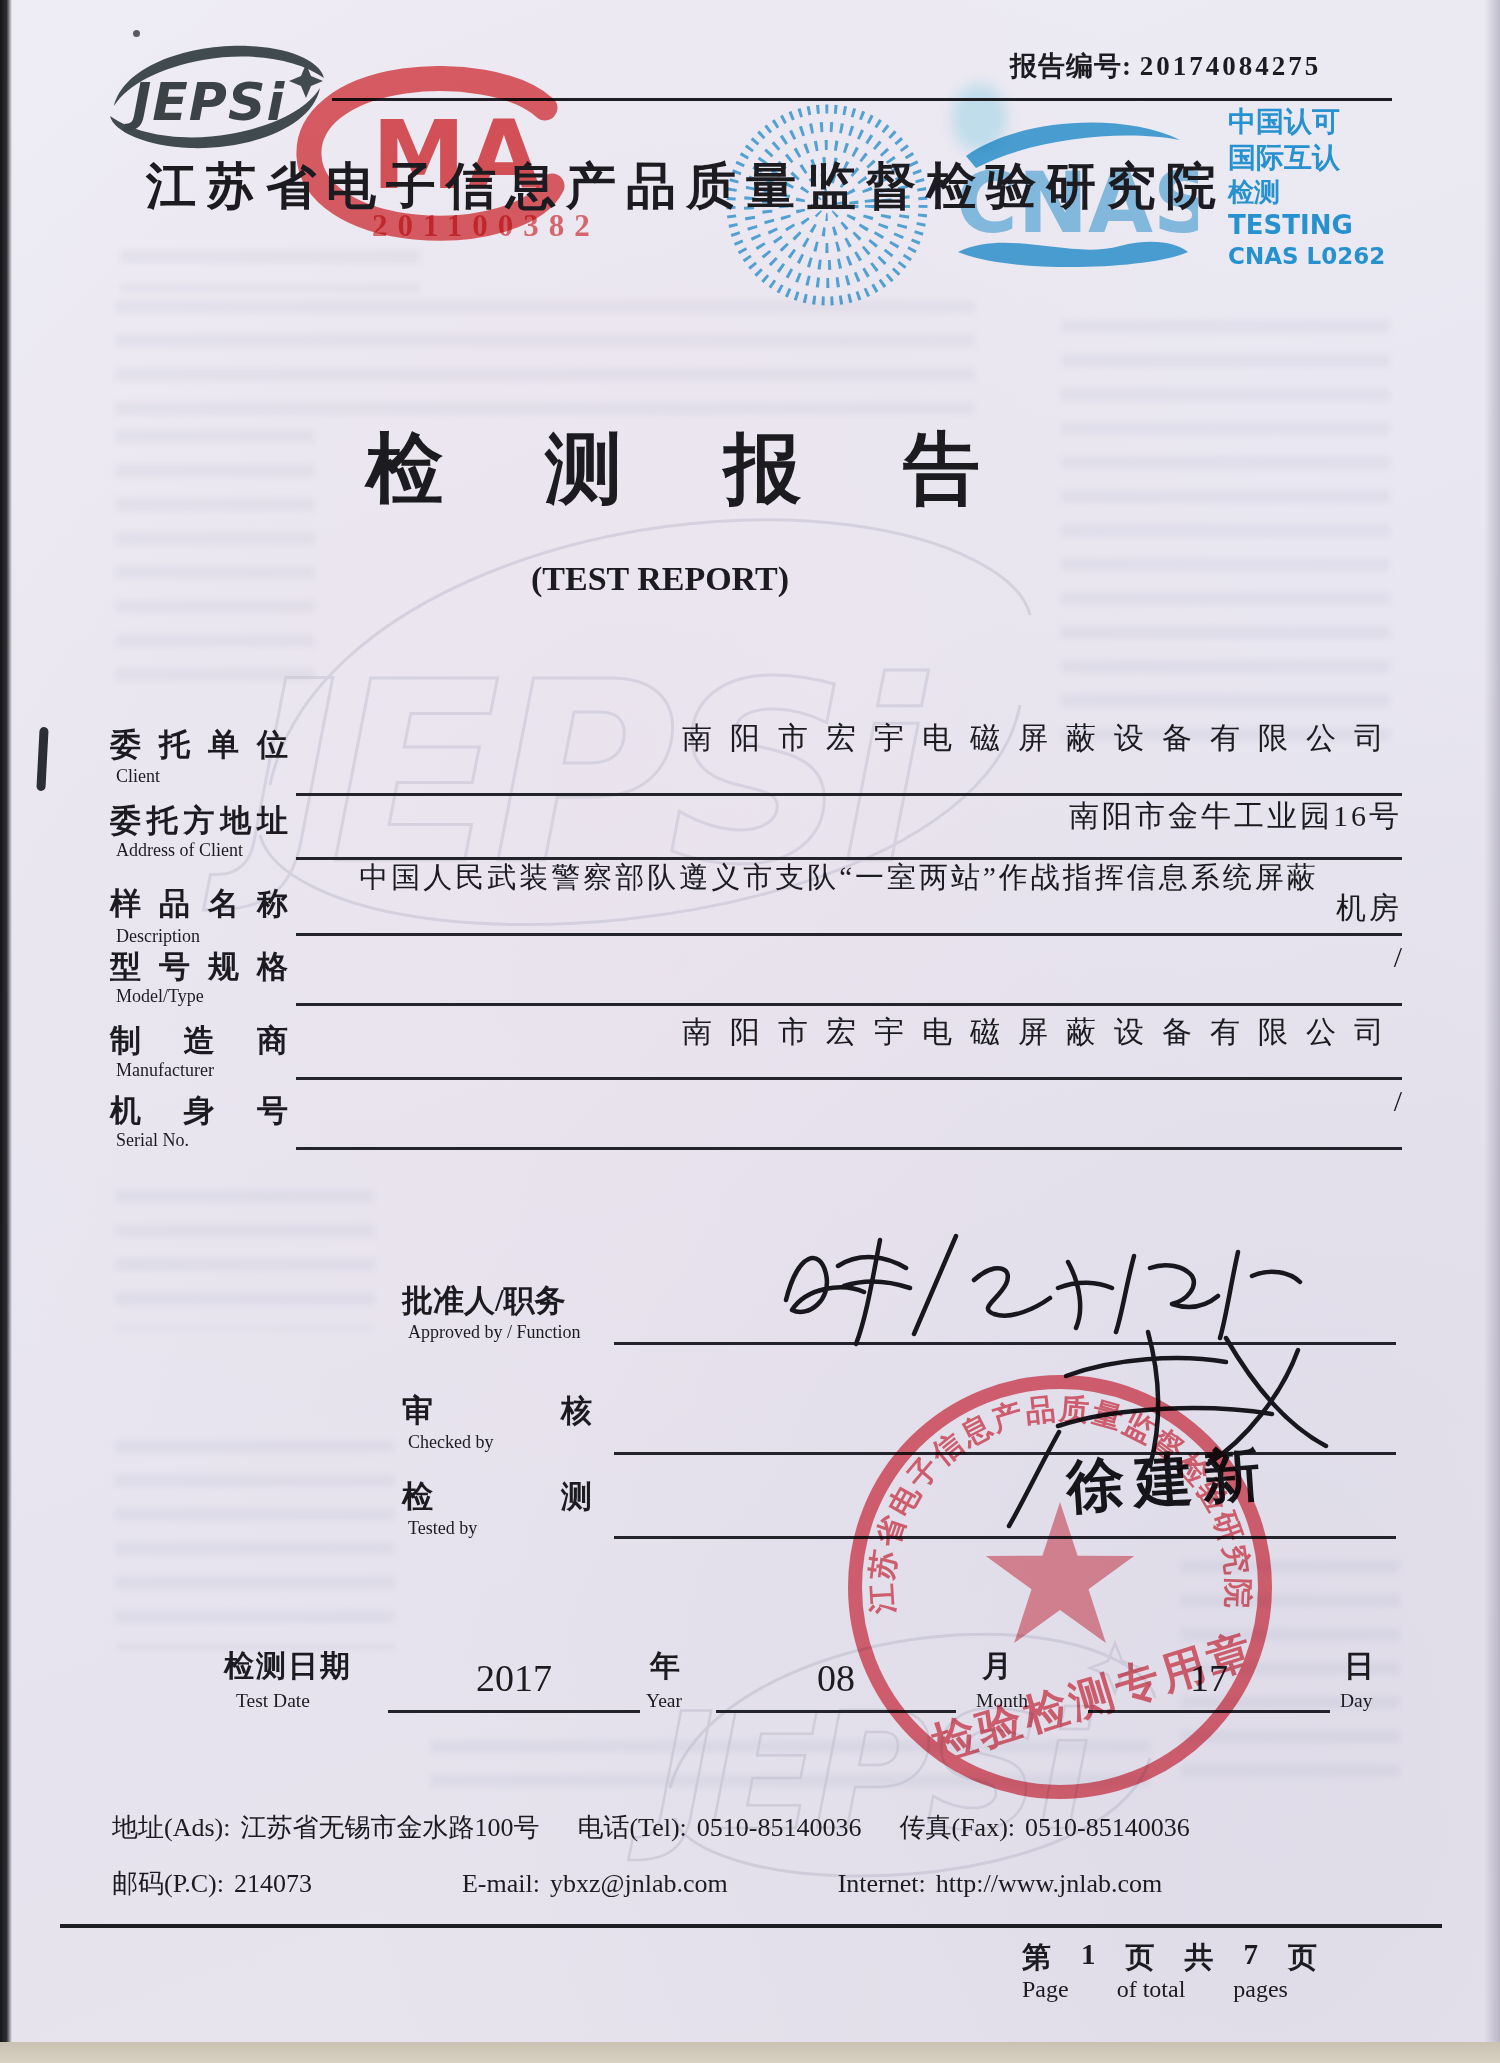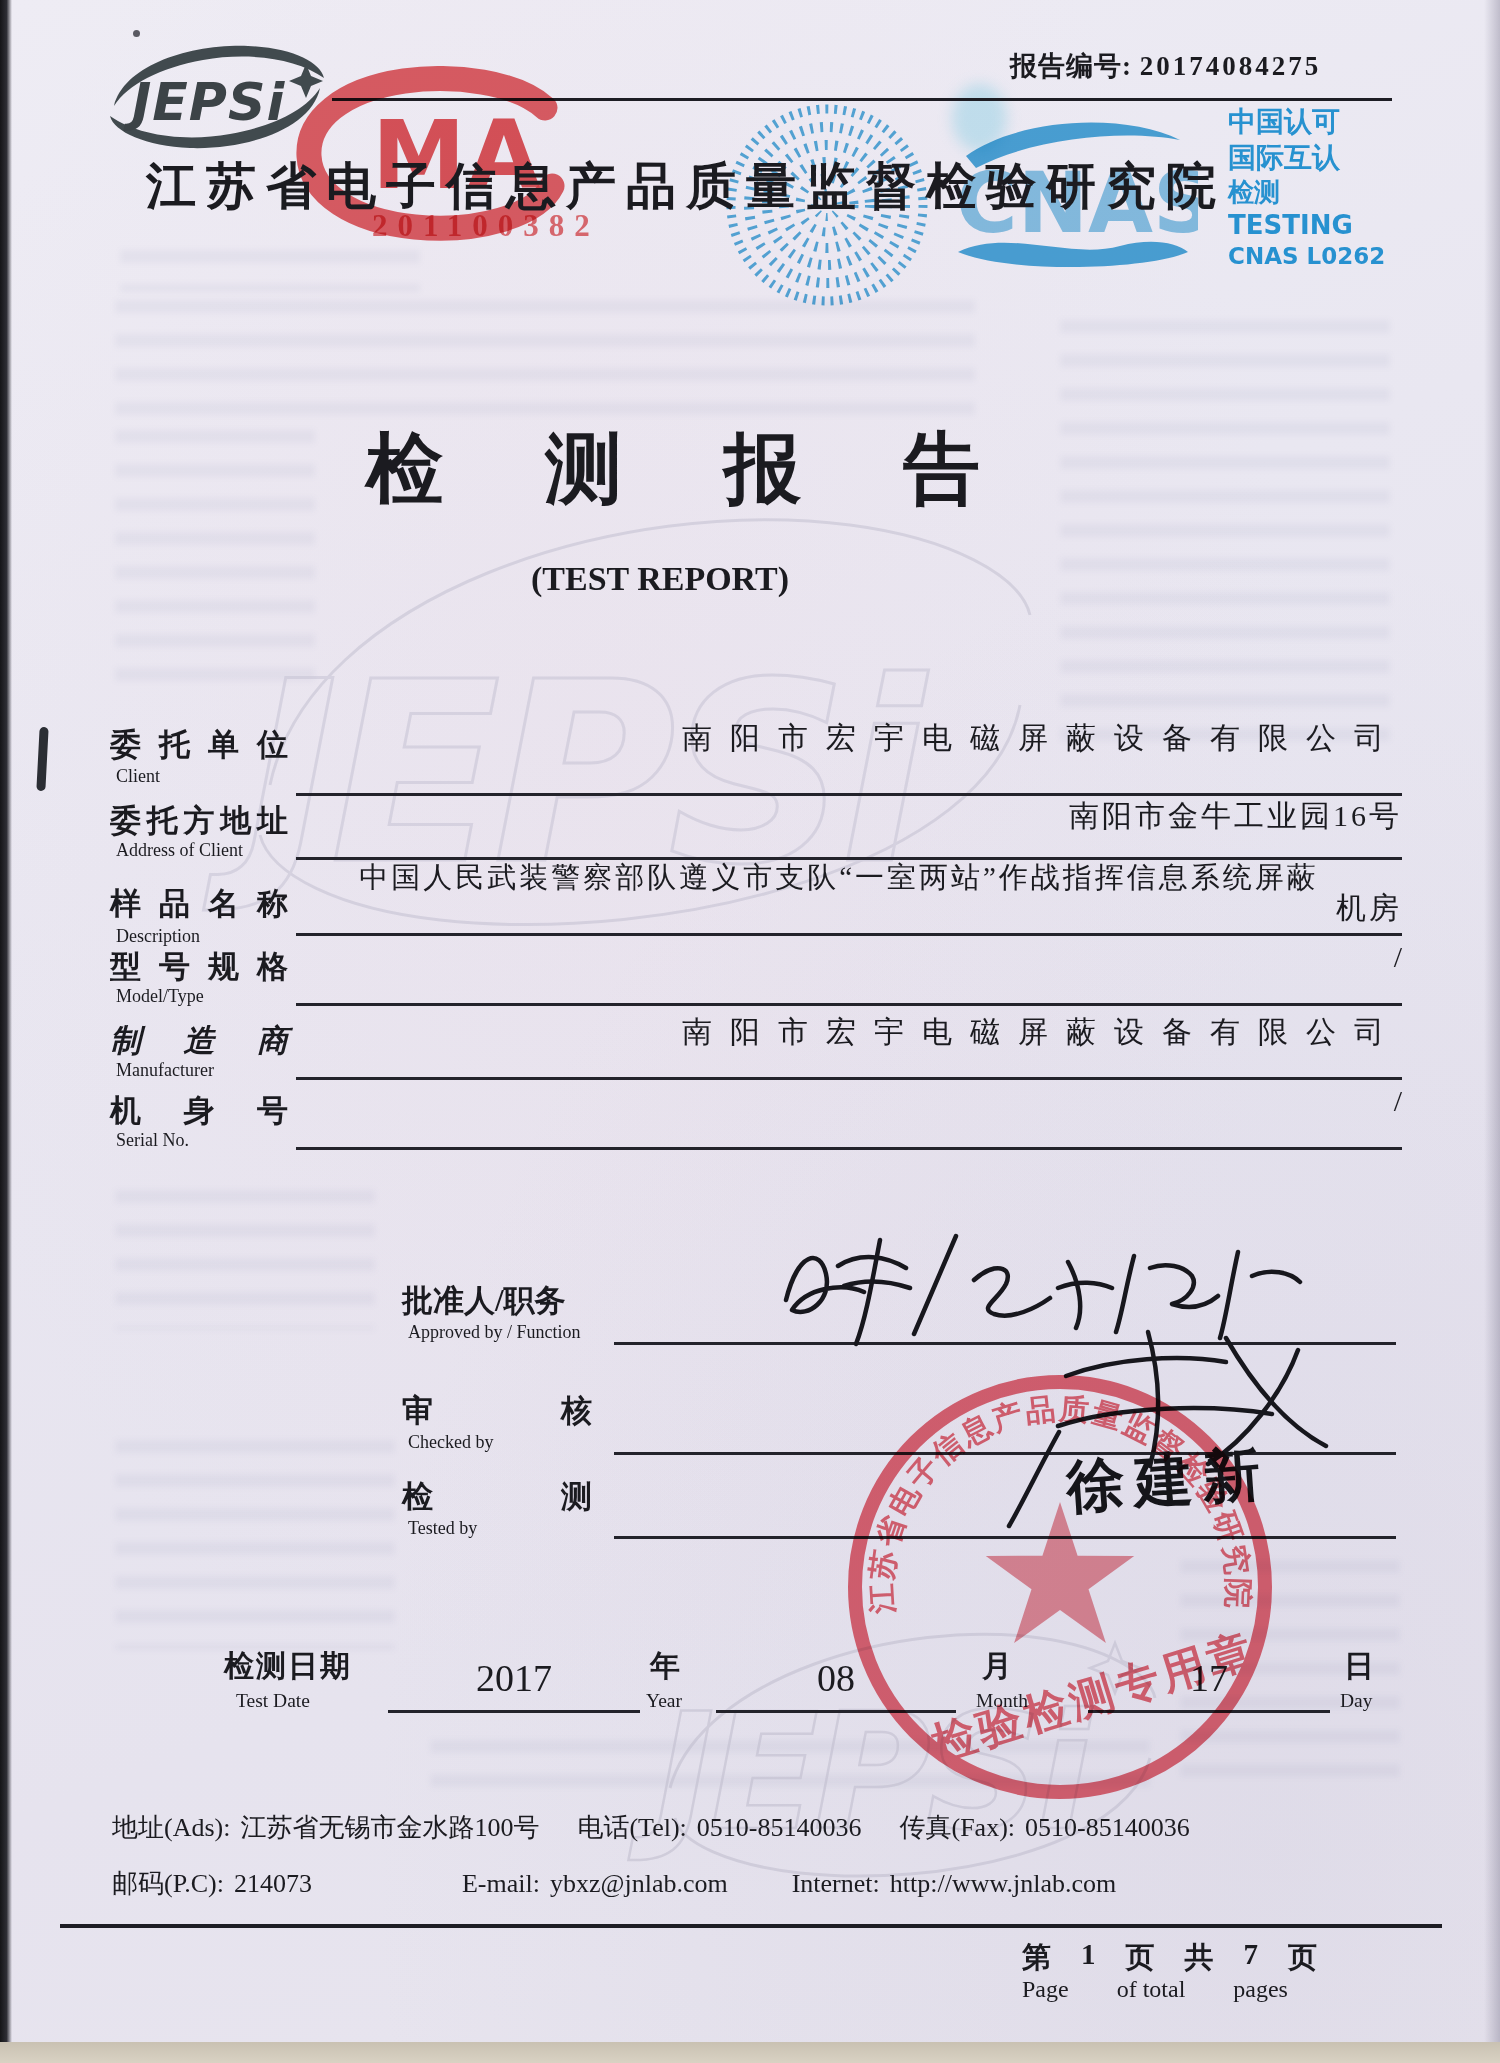--- a/index.html
+++ b/index.html
@@ -62,21 +62,21 @@
   
   .dlab-cn{font-size:30px;font-weight:600;letter-spacing:2px;z-index:3;}
   .dlab-en{font-size:19.5px;z-index:3;}
   .dline{border-bottom:3px solid #23232b;text-align:center;font-size:38px;padding-bottom:10px;z-index:3;}
 
   
   .fline{left:112px;font-size:26px;white-space:nowrap;z-index:3;}
   .fline .lbl{margin-right:10px;}
   .gap38{margin-right:38px;}
   .gap150{margin-right:150px;}
-  .gap110{margin-right:64px;}
+  .gap110{margin-right:110px;}
   .rule{left:60px;top:1924px;width:1382px;height:4px;background:#1d1d24;z-index:3;}
   .pag-zh{left:1022px;top:1938px;display:flex;gap:30px;font-size:29px;font-weight:600;z-index:3;}
   .pag-en{left:1022px;top:1976px;display:flex;gap:48px;font-size:24px;z-index:3;}
 
   .pen-mark{left:38px;top:727px;width:9px;height:64px;background:#2b2e34;border-radius:5px;transform:rotate(3deg);z-index:4;}
   .dot{width:7px;height:7px;border-radius:50%;background:#5a5a62;z-index:4;}
   .cyan-smudge{left:952px;top:84px;width:55px;height:68px;border-radius:50%;
     background:rgba(80,190,220,.28);filter:blur(7px);z-index:2;}
 
   .wm{z-index:1;opacity:.55;}
@@ -186,21 +186,21 @@
 
   <div class="frow" style="top:940px;height:66px;">
     <div class="lab-cn" style="top:6px;">型号规格</div>
     <div class="lab-en" style="top:46px;">Model/Type</div>
     <div class="vline" style="top:0;height:63px;">
       <span class="vtext">/</span>
     </div>
   </div>
 
   <div class="frow" style="top:1012px;height:68px;">
-    <div class="lab-cn" style="top:8px;font-style:italic;">制造商</div>
+    <div class="lab-cn" style="top:8px;">制造商</div>
     <div class="lab-en" style="top:48px;">Manufacturer</div>
     <div class="vline" style="top:0;height:65px;">
       <span class="vtext sp-wide">南阳市宏宇电磁屏蔽设备有限公司</span>
     </div>
   </div>
 
   <div class="frow" style="top:1084px;height:66px;">
     <div class="lab-cn" style="top:6px;">机身号</div>
     <div class="lab-en" style="top:46px;">Serial No.</div>
     <div class="vline" style="top:0;height:63px;">

